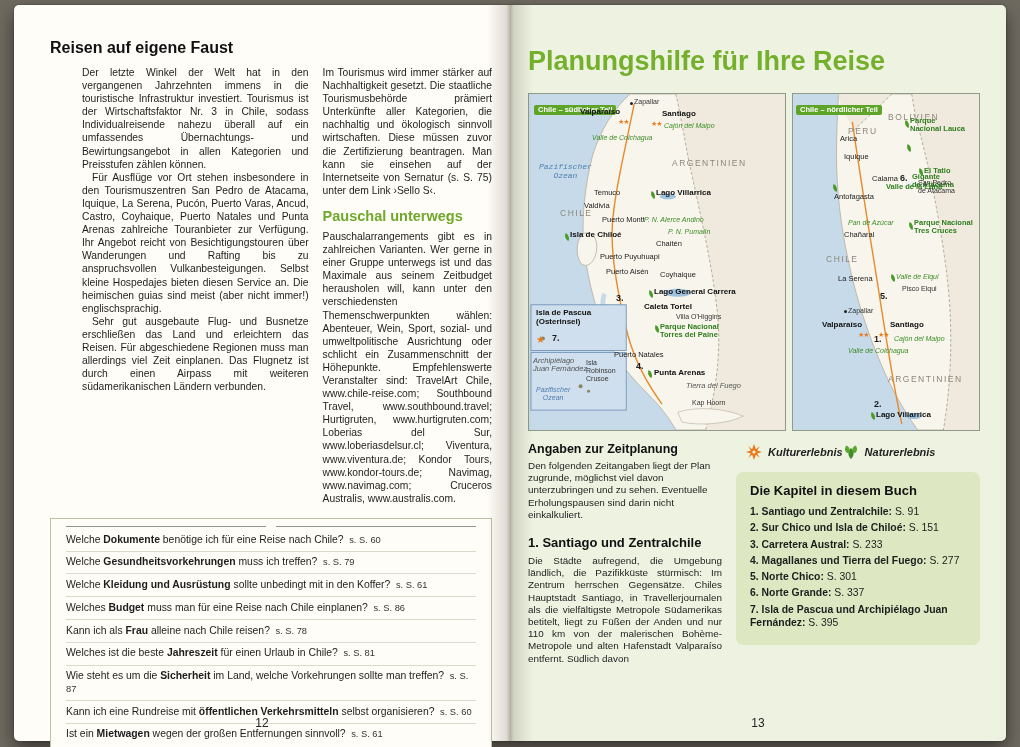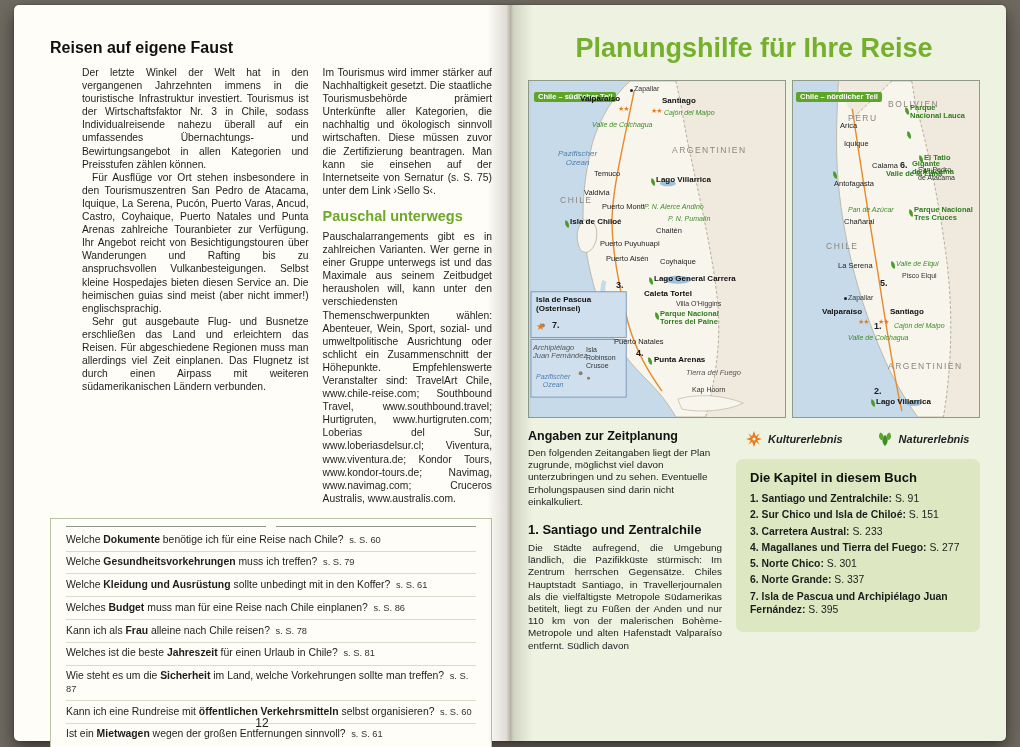--- a/index.html
+++ b/index.html
@@ -26,21 +26,21 @@
   .qbox-title-row .rule{flex:1;height:1px;background:#8e978a;}
   .qbox-title{font-family:"Liberation Serif",serif;font-weight:bold;font-size:14px;letter-spacing:.5px;color:#1c2a33;white-space:nowrap;}
   .q-row{font-size:10.4px;line-height:12.6px;padding:4.6px 0;color:#1d1d1d;}
   .q-row + .q-row{border-top:1px solid #d9dccb;}
   .q-row b{font-weight:bold;}
   .q-ref{font-size:9.3px;color:#333;margin-left:3px;}
 
   .pagenum{position:absolute;bottom:11px;left:0;width:100%;text-align:center;font-size:12px;color:#222;}
 
   
-  .rp-title{font-size:27px;font-weight:bold;color:#74b02c;text-align:center;margin:8px 0 16px 0;}
+  .rp-title{font-size:27px;font-weight:bold;color:#74b02c;text-align:left;margin:21px 0 16px 0;}
   .map{position:relative;width:452px;height:338px;margin:0 auto;}
   .panel{position:absolute;top:0;height:338px;border:1px solid #8f9a8a;box-sizing:border-box;background:#c6daea;}
   .panel.p1{left:0;width:258px;}
   .panel.p2{left:264px;width:188px;}
   .panel svg{display:block;width:100%;height:100%;}
   .overlay{position:absolute;inset:0;}
   .ml{position:absolute;white-space:pre-line;line-height:1.12;}
   .place{font-size:7.5px;color:#222;}
   .place-bold{font-size:8px;font-weight:bold;color:#101010;}
   .place-sm{font-size:7px;color:#333;}
@@ -59,21 +59,21 @@
   .mk-dot{width:3px;height:3px;background:#222;border-radius:50%;}
 
   .rp-bottom{display:flex;gap:14px;margin-top:11px;}
   .rp-left{width:194px;}
   .rp-right{flex:1;}
   .rp-h3{font-size:12.5px;font-weight:bold;color:#111;margin:0 0 4px 0;}
   .sec1-title{font-size:13px;font-weight:bold;color:#111;margin:14px 0 5px 0;}
   .small{font-size:9.9px;line-height:12.2px;color:#1d1d1d;margin:0;}
   .just{text-align:justify;}
 
-  .legend{display:flex;gap:34px;margin:2px 0 12px 10px;align-items:center;}
+  .legend{display:flex;margin:2px 0 12px 10px;align-items:center;}
   .leg-item{display:flex;align-items:center;gap:6px;font-size:11px;font-weight:bold;font-style:italic;color:#222;}
   .leg-ic{width:16px;height:16px;}
 
   .chbox{background:#dde8c2;border-radius:7px;padding:11px 14px 12px 14px;}
   .chbox-title{font-size:13px;font-weight:bold;color:#111;margin:0 0 8px 0;}
   .ch-row{font-size:10.4px;line-height:12.8px;margin-bottom:3.5px;color:#1d1d1d;}
   .ch-label{font-weight:bold;}
   .ch-ref{font-weight:normal;}
 </style>
 </head>
@@ -152,24 +152,24 @@
             <ellipse cx="120" cy="90" rx="6" ry="3" fill="#eef2f5"></ellipse>
           </svg>
         </div>
         <div class="overlay">
             <span class="ml badge" style="left: 6px; top: 12px;">Chile – südlicher Teil</span>
             <span class="ml place-sm" style="left: 106px; top: 5px;">Zapallar</span>
             <span class="ml place-bold" style="left: 52px; top: 15px;">Valparaíso</span>
             <span class="ml place-bold" style="left: 134px; top: 17px;">Santiago</span>
             <span class="ml nature-it" style="left: 136px; top: 29px;">Cajón del Maipo</span>
             <span class="ml nature-it" style="left: 64px; top: 41px;">Valle de Colchagua</span>
-            <span class="ml water" style="left: 30px; top: 70px;">Pazifischer
+            <span class="ml water" style="left: 11px; top: 70px; font-family: Liberation Mono, monospace;">Pazifischer
 Ozean</span>
             <span class="ml country" style="left: 144px; top: 66px;">ARGENTINIEN</span>
-            <span class="ml place" style="left: 66px; top: 90px;">Temuco</span>
+            <span class="ml place" style="left: 66px; top: 96px;">Temuco</span>
             <span class="ml place-bold" style="left: 128px; top: 96px;">Lago Villarrica</span>
             <span class="ml place" style="left: 56px; top: 109px;">Valdivia</span>
             <span class="ml country" style="left: 32px; top: 116px;">CHILE</span>
             <span class="ml place" style="left: 74px; top: 123px;">Puerto Montt</span>
             <span class="ml nature-it" style="left: 116px; top: 123px;">P. N. Alerce Andino</span>
             <span class="ml nature-it" style="left: 140px; top: 135px;">P. N. Pumalín</span>
             <span class="ml place" style="left: 128px; top: 147px;">Chaitén</span>
             <span class="ml place-bold" style="left: 42px; top: 138px;">Isla de Chiloé</span>
             <span class="ml place" style="left: 72px; top: 160px;">Puerto Puyuhuapi</span>
             <span class="ml place" style="left: 78px; top: 175px;">Puerto Aisén</span>
@@ -284,17 +284,18 @@
                 <div class="ch-row"><span class="ch-label">3. Carretera Austral:</span><span class="ch-ref"> S. 233</span></div>
                 <div class="ch-row"><span class="ch-label">4. Magallanes und Tierra del Fuego:</span><span class="ch-ref"> S. 277</span></div>
                 <div class="ch-row"><span class="ch-label">5. Norte Chico:</span><span class="ch-ref"> S. 301</span></div>
                 <div class="ch-row"><span class="ch-label">6. Norte Grande:</span><span class="ch-ref"> S. 337</span></div>
                 <div class="ch-row"><span class="ch-label">7. Isla de Pascua und Archipiélago Juan Fernández:</span><span class="ch-ref"> S. 395</span></div>
               </div>
           </div>
         </div>
       </div>
 
+      <div class="pagenum">13</div>
     </section>
 
     <div class="spine"></div>
   </div>
 </div>
 
 </body></html>

